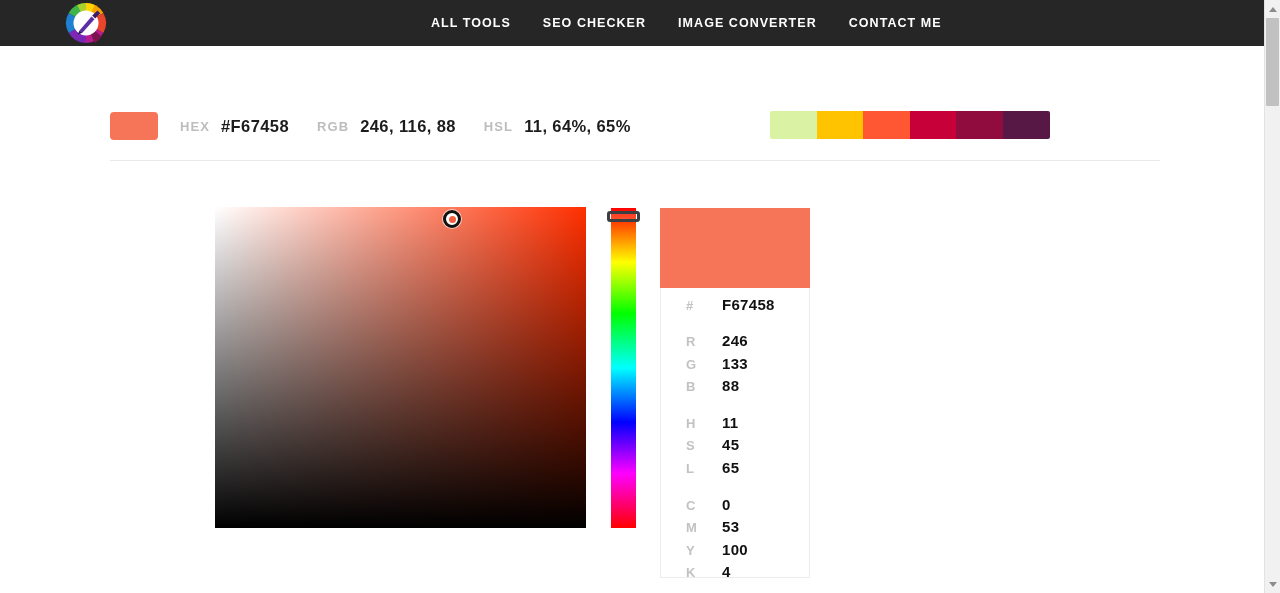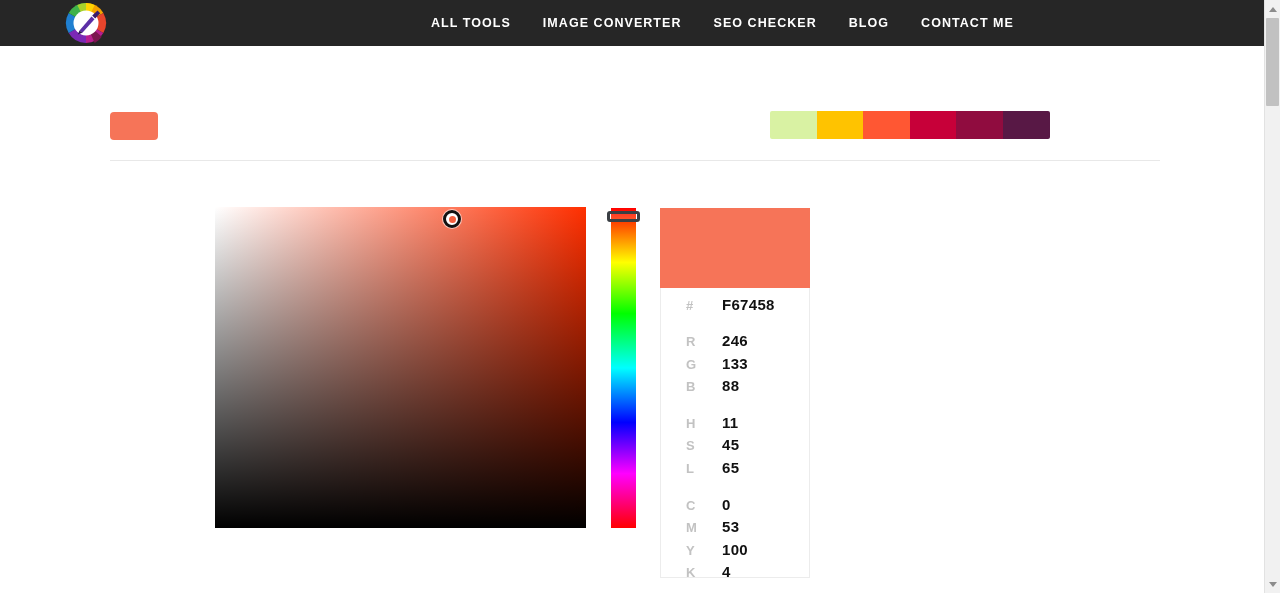--- a/index.html
+++ b/index.html
@@ -308,29 +308,36 @@
             <path d="M15.5 29.5 L27.5 15.5 L30.5 18.2 L18.4 31.8 Z" fill="#5b2ea6"></path>
             <path d="M28.2 14.6 L33.5 9.5 L36.2 12.2 L31.2 17.4 Z" fill="#3a1b6e"></path>
             <path d="M15.5 29.5 L13.8 33.5 L18.4 31.8 Z" fill="#2a1250"></path>
           </g>
         </svg>
       </span>
     </div>
 
     <nav class="nav-links">
       <a class="nav-link">ALL TOOLS</a>
+      <a class="nav-link">SEO CHECKER</a>
       <a class="nav-link">IMAGE CONVERTER</a>
-      <a class="nav-link">SEO CHECKER</a>
-      <a class="nav-link">BLOG</a>
       <a class="nav-link">CONTACT ME</a>
     </nav>
   </div>
 
   <div class="summary">
     <div class="summary-swatch" style="background-color: rgb(246, 116, 88);"></div>
+    <div class="summary-items">
+      <span class="sum-label">HEX</span>
+      <span class="sum-value">#F67458</span>
+      <span class="sum-label">RGB</span>
+      <span class="sum-value">246, 116, 88</span>
+      <span class="sum-label">HSL</span>
+      <span class="sum-value">11, 64%, 65%</span>
+    </div>
   </div>
 
   <div class="palette">
     <div class="palette-chip" style="background-color: rgb(217, 242, 163);"></div>
     <div class="palette-chip" style="background-color: rgb(255, 195, 0);"></div>
     <div class="palette-chip" style="background-color: rgb(255, 87, 51);"></div>
     <div class="palette-chip" style="background-color: rgb(199, 0, 57);"></div>
     <div class="palette-chip" style="background-color: rgb(144, 12, 63);"></div>
     <div class="palette-chip" style="background-color: rgb(88, 24, 69);"></div>
   </div>

